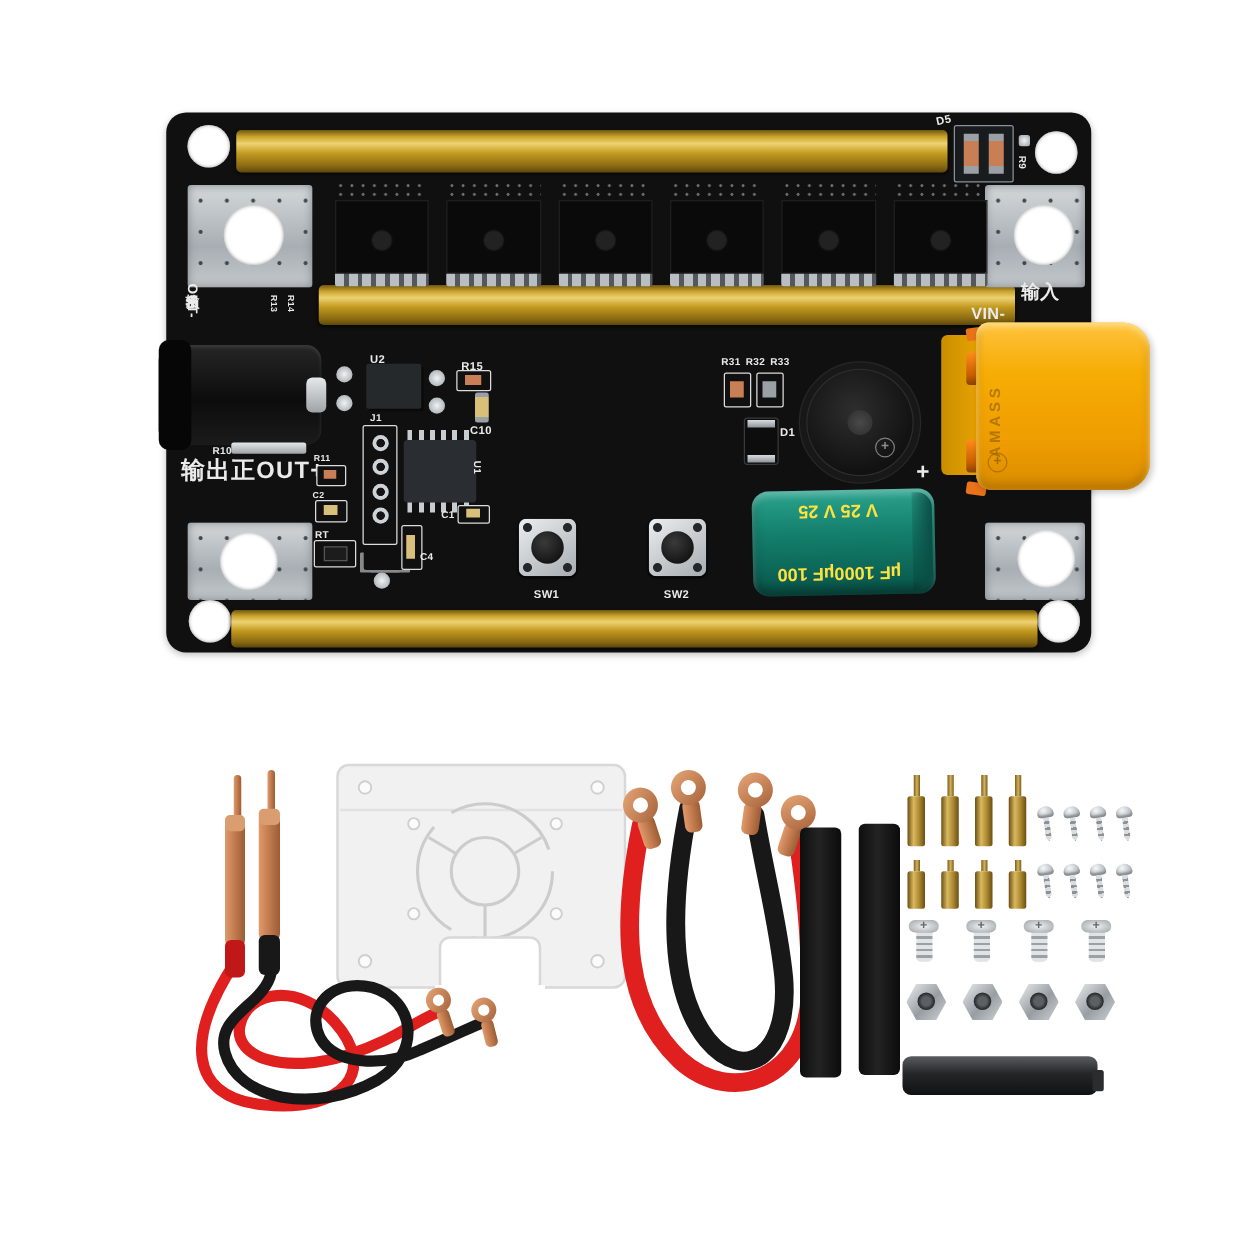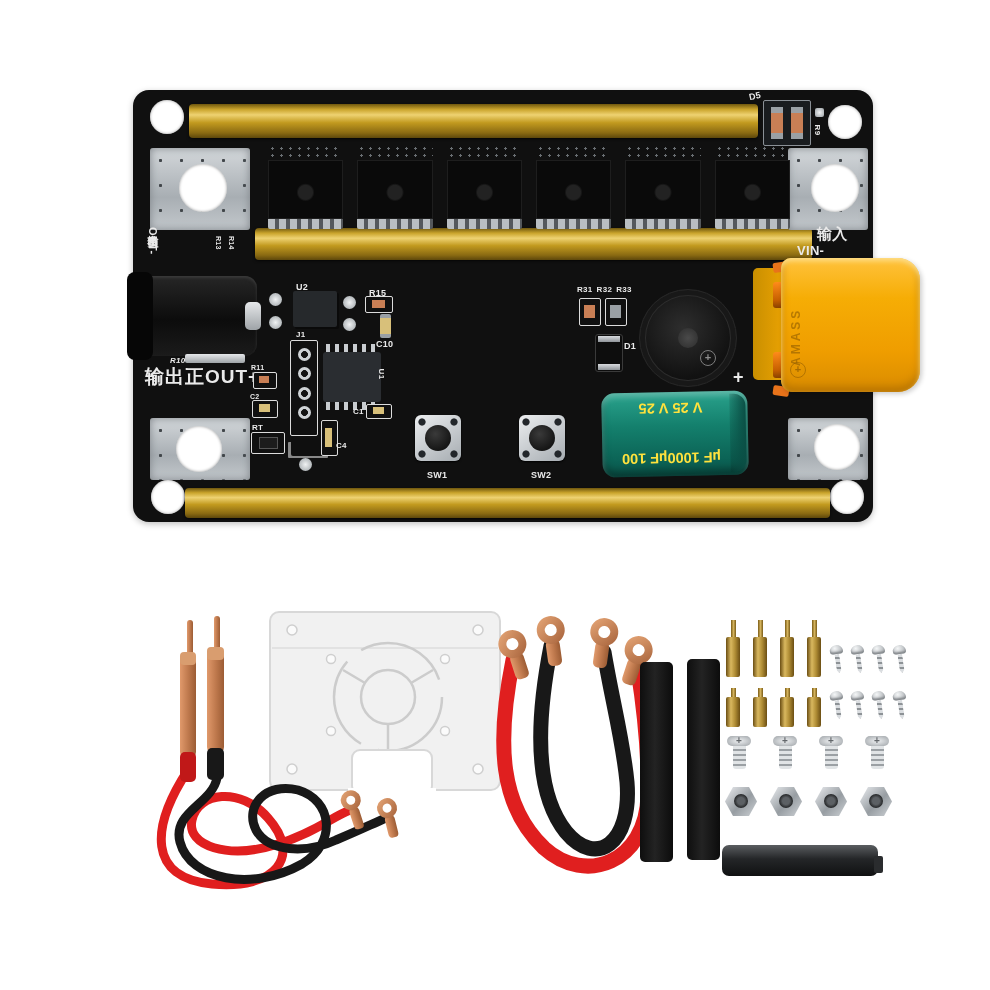--- a/index.html
+++ b/index.html
@@ -168,27 +168,27 @@
       <div style="width:12px;height:32px;background:linear-gradient(180deg,#9aa0a5 0 6px,#c97f55 6px 26px,#9aa0a5 26px);"></div>
     </div>
     <div class="rpad" style="left:682px;top:18px;width:9px;height:9px;border-radius:2px;"></div>
     <div class="lbl" style="left:679px;top:36px;transform:rotate(90deg);font-size:8px;">R9</div>
 
     <div class="lbl vert" style="left:14px;top:136px;height:82px;font-size:11px;">输出负OUT-</div>
     <div class="lbl vert" style="left:82px;top:146px;font-size:7px;">R13</div>
     <div class="lbl vert" style="left:95px;top:146px;font-size:7px;">R14</div>
 
     <div class="lbl" style="left:684px;top:136px;font-size:15px;">输入</div>
-    <div class="lbl" style="left:664px;top:154px;font-size:13px;">VIN-</div>
+    <div class="lbl" style="left:644px;top:154px;font-size:13px;">VIN-</div>
 
     <div style="position:absolute;left:-6px;top:186px;width:130px;height:80px;border-radius:12px;background:linear-gradient(180deg,#262626,#0c0c0c 55%,#1b1b1b);box-shadow:inset 0 2px 3px #3a3a3a;"></div>
     <div style="position:absolute;left:-6px;top:182px;width:26px;height:88px;border-radius:8px;background:#060606;"></div>
     <div class="trace" style="left:112px;top:212px;width:16px;height:28px;border-radius:5px;"></div>
 
-    <div class="lbl" style="left:37px;top:267px;font-size:8px;font-style:italic;">R10</div>
+    <div class="lbl" style="left:37px;top:267px;font-size:8px;">R10</div>
     <div class="trace" style="left:52px;top:264px;width:60px;height:9px;"></div>
     <div class="lbl" style="left:12px;top:277px;font-size:19px;letter-spacing:1px;">输出正OUT+</div>
 
     <div class="lbl" style="left:163px;top:193px;">U2</div>
     <div style="position:absolute;left:160px;top:201px;width:44px;height:36px;background:#26292c;border-radius:2px;box-shadow:2px 2px 0 #0a0a0a;"></div>
     <div class="rpad" style="left:136px;top:203px;width:13px;height:13px;"></div>
     <div class="rpad" style="left:136px;top:226px;width:13px;height:13px;"></div>
     <div class="rpad" style="left:210px;top:206px;width:13px;height:13px;"></div>
     <div class="rpad" style="left:210px;top:228px;width:13px;height:13px;"></div>
 

